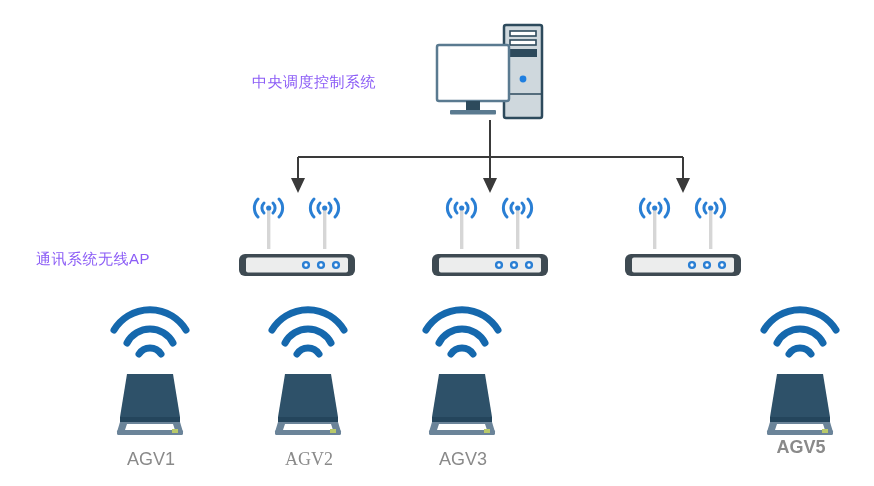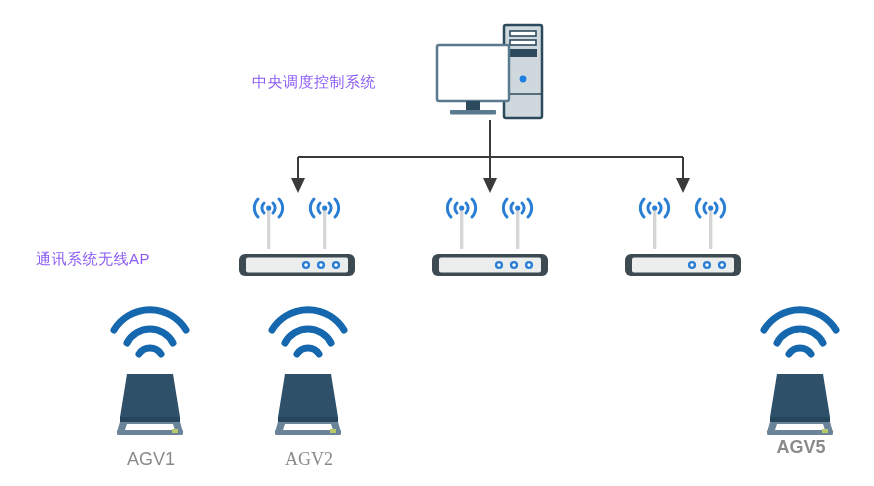--- a/index.html
+++ b/index.html
@@ -215,20 +215,38 @@
       <polygon points="13,2 59,2 66,45 6,45" fill="#2e5169"></polygon>
       <polygon points="6,45 66,45 66,50 6,50" fill="#24455c"></polygon>
       <polygon points="6,50 66,50 69,60 3,60" fill="#6b8499"></polygon>
       <polygon points="13,52 59,52 61,58 11,58" fill="#ffffff"></polygon>
       <rect x="3" y="58" width="66" height="5" rx="1.5" fill="#6b8499"></rect>
       <rect x="58" y="57" width="6" height="4" fill="#b9c96a"></rect>
     </svg>
     <div class="agv-label" style="margin-top:12px;font-family:Liberation Serif, serif;">AGV2</div>
   </div>
 
+  <div class="node-wrap" style="left:418px; top:306px;">
+    <svg class="icon-svg" width="88" height="52" viewBox="0 0 88 52">
+      <g fill="none" stroke="#1568ad" stroke-linecap="round">
+        <path d="M8 24 A 42 42 0 0 1 80 24" stroke-width="7"></path>
+        <path d="M21 37 A 26 26 0 0 1 67 37" stroke-width="7"></path>
+        <path d="M33 48 A 13 13 0 0 1 55 48" stroke-width="7"></path>
+      </g>
+    </svg>
+    <svg class="icon-svg" style="margin-top:14px; margin-left:8px;" width="72" height="66" viewBox="0 0 72 66">
+      <polygon points="13,2 59,2 66,45 6,45" fill="#2e5169"></polygon>
+      <polygon points="6,45 66,45 66,50 6,50" fill="#24455c"></polygon>
+      <polygon points="6,50 66,50 69,60 3,60" fill="#6b8499"></polygon>
+      <polygon points="13,52 59,52 61,58 11,58" fill="#ffffff"></polygon>
+      <rect x="3" y="58" width="66" height="5" rx="1.5" fill="#6b8499"></rect>
+      <rect x="58" y="57" width="6" height="4" fill="#b9c96a"></rect>
+    </svg>
+    <div class="agv-label" style="margin-top:12px;">AGV3</div>
+  </div>
 
 
   <div class="node-wrap" style="left:756px; top:306px;">
     <svg class="icon-svg" width="88" height="52" viewBox="0 0 88 52">
       <g fill="none" stroke="#1568ad" stroke-linecap="round">
         <path d="M8 24 A 42 42 0 0 1 80 24" stroke-width="7"></path>
         <path d="M21 37 A 26 26 0 0 1 67 37" stroke-width="7"></path>
         <path d="M33 48 A 13 13 0 0 1 55 48" stroke-width="7"></path>
       </g>
     </svg>

